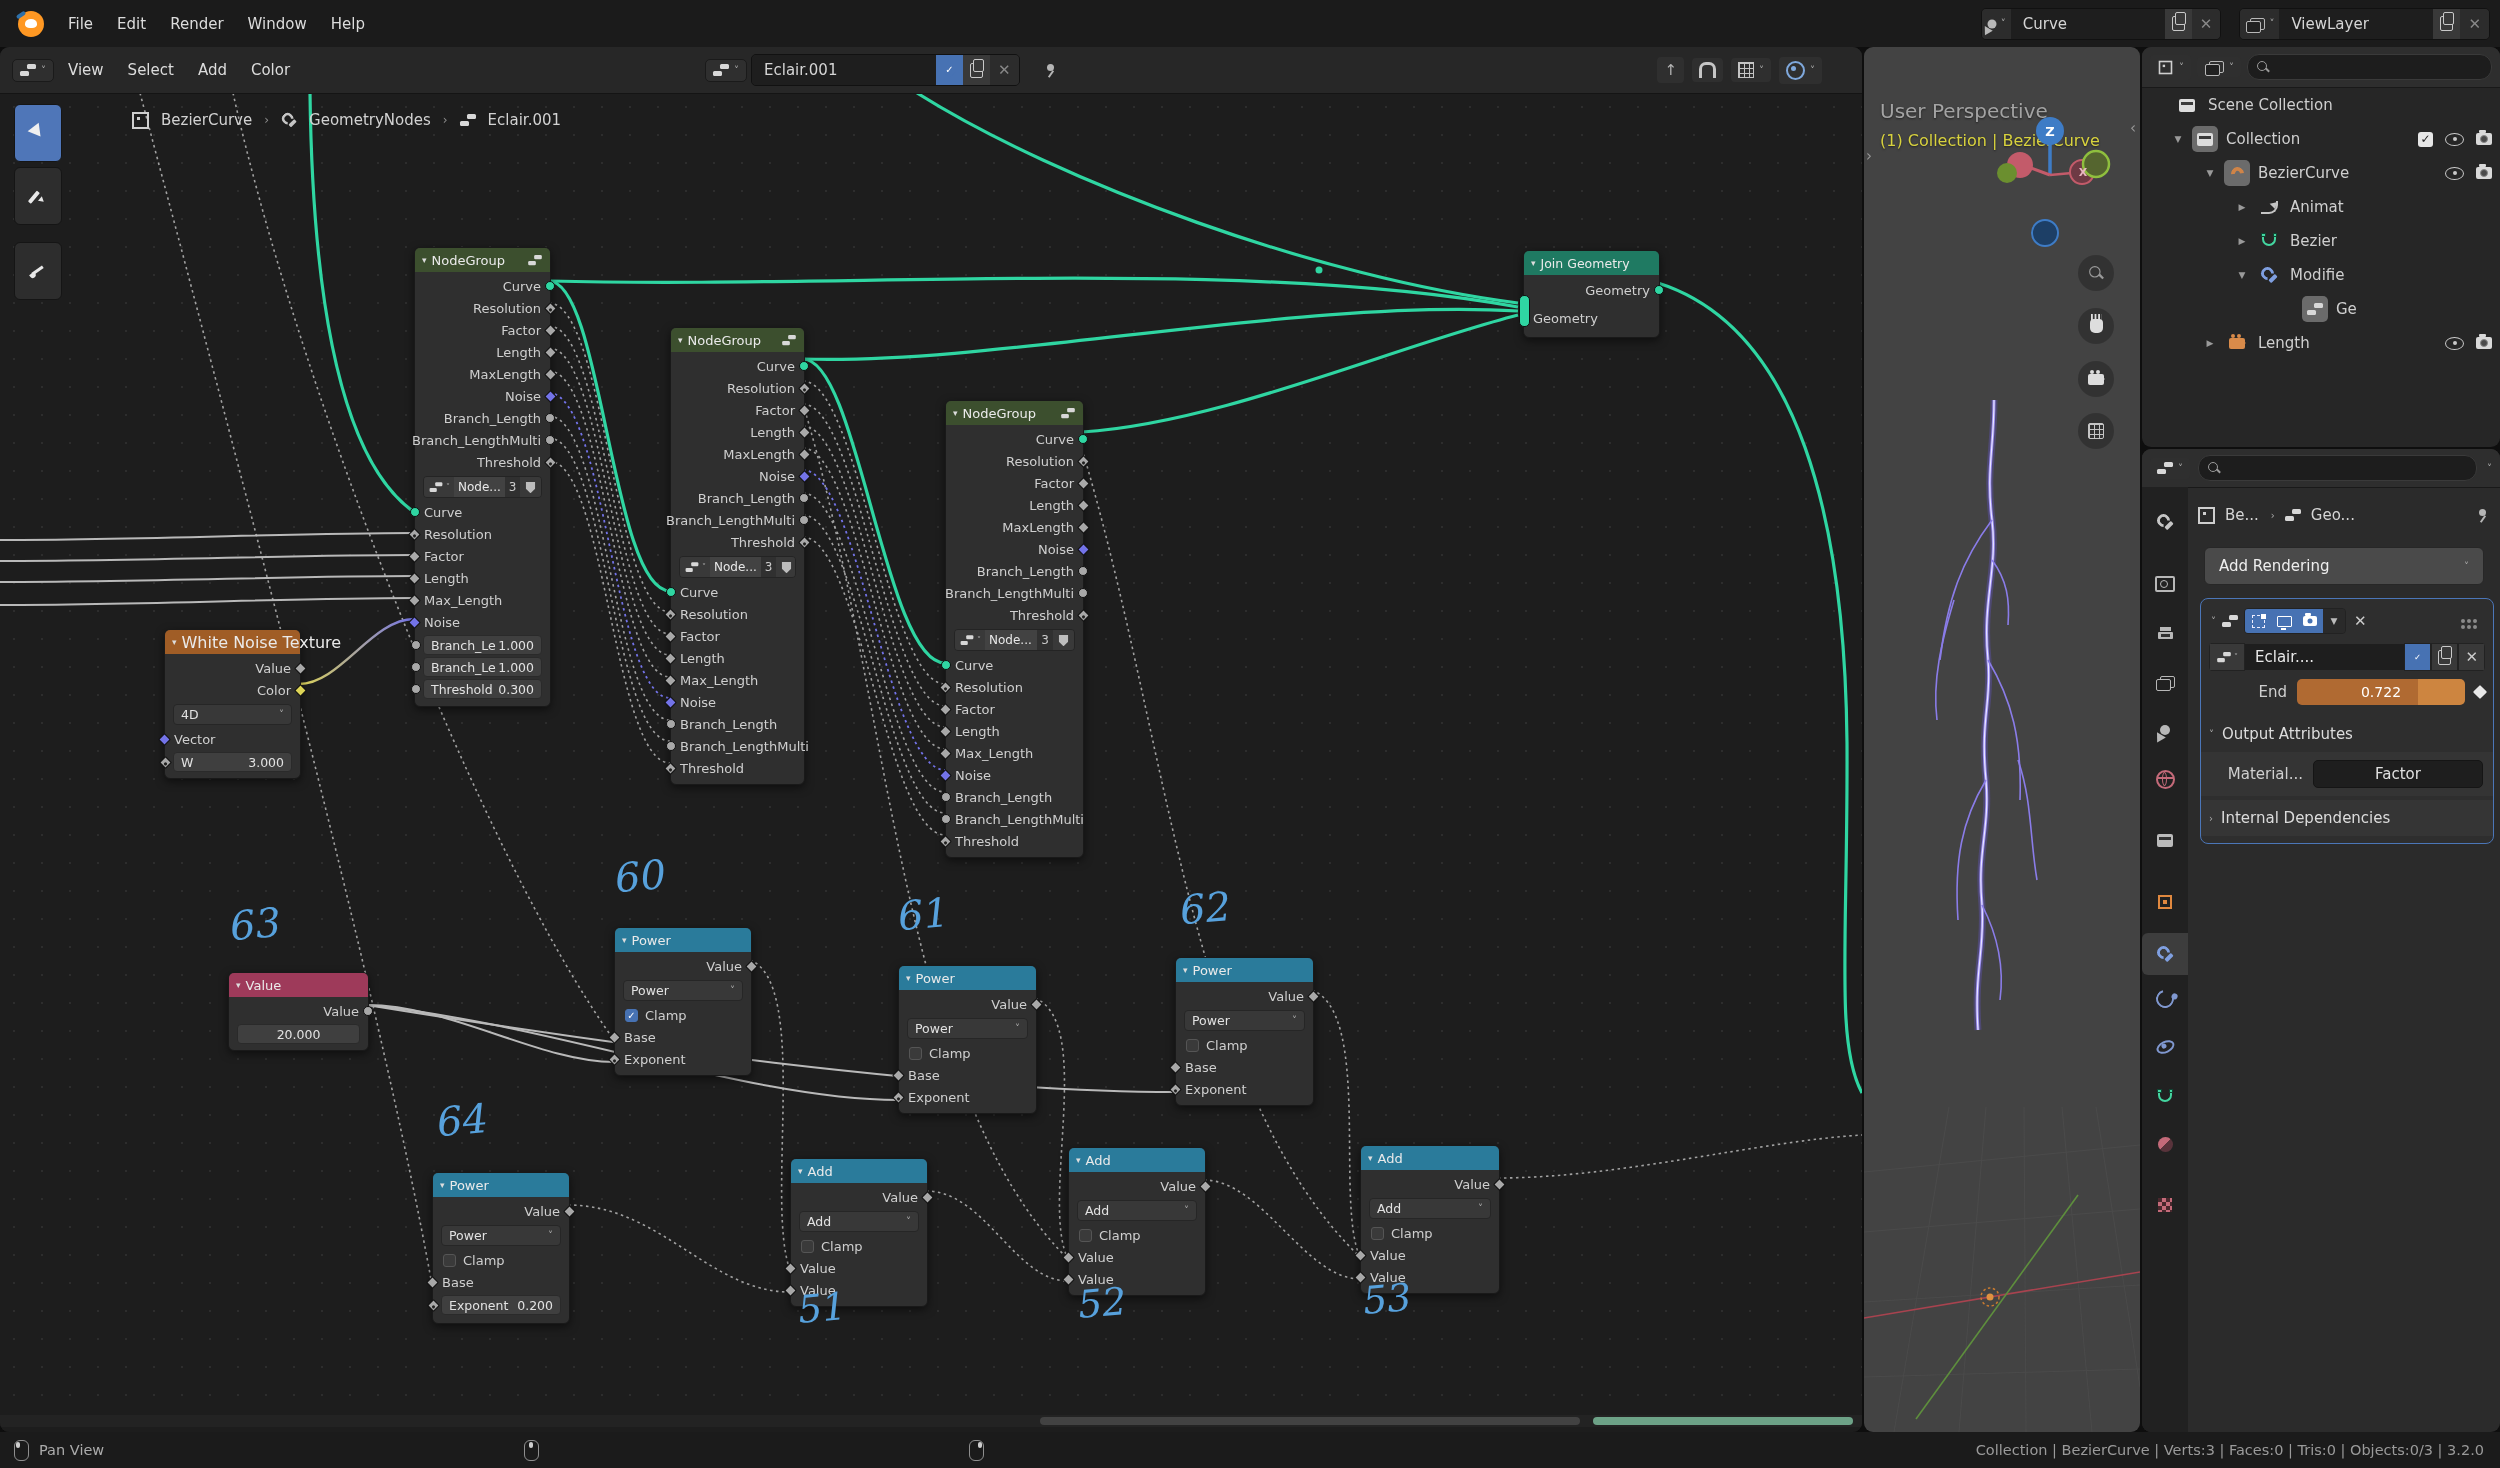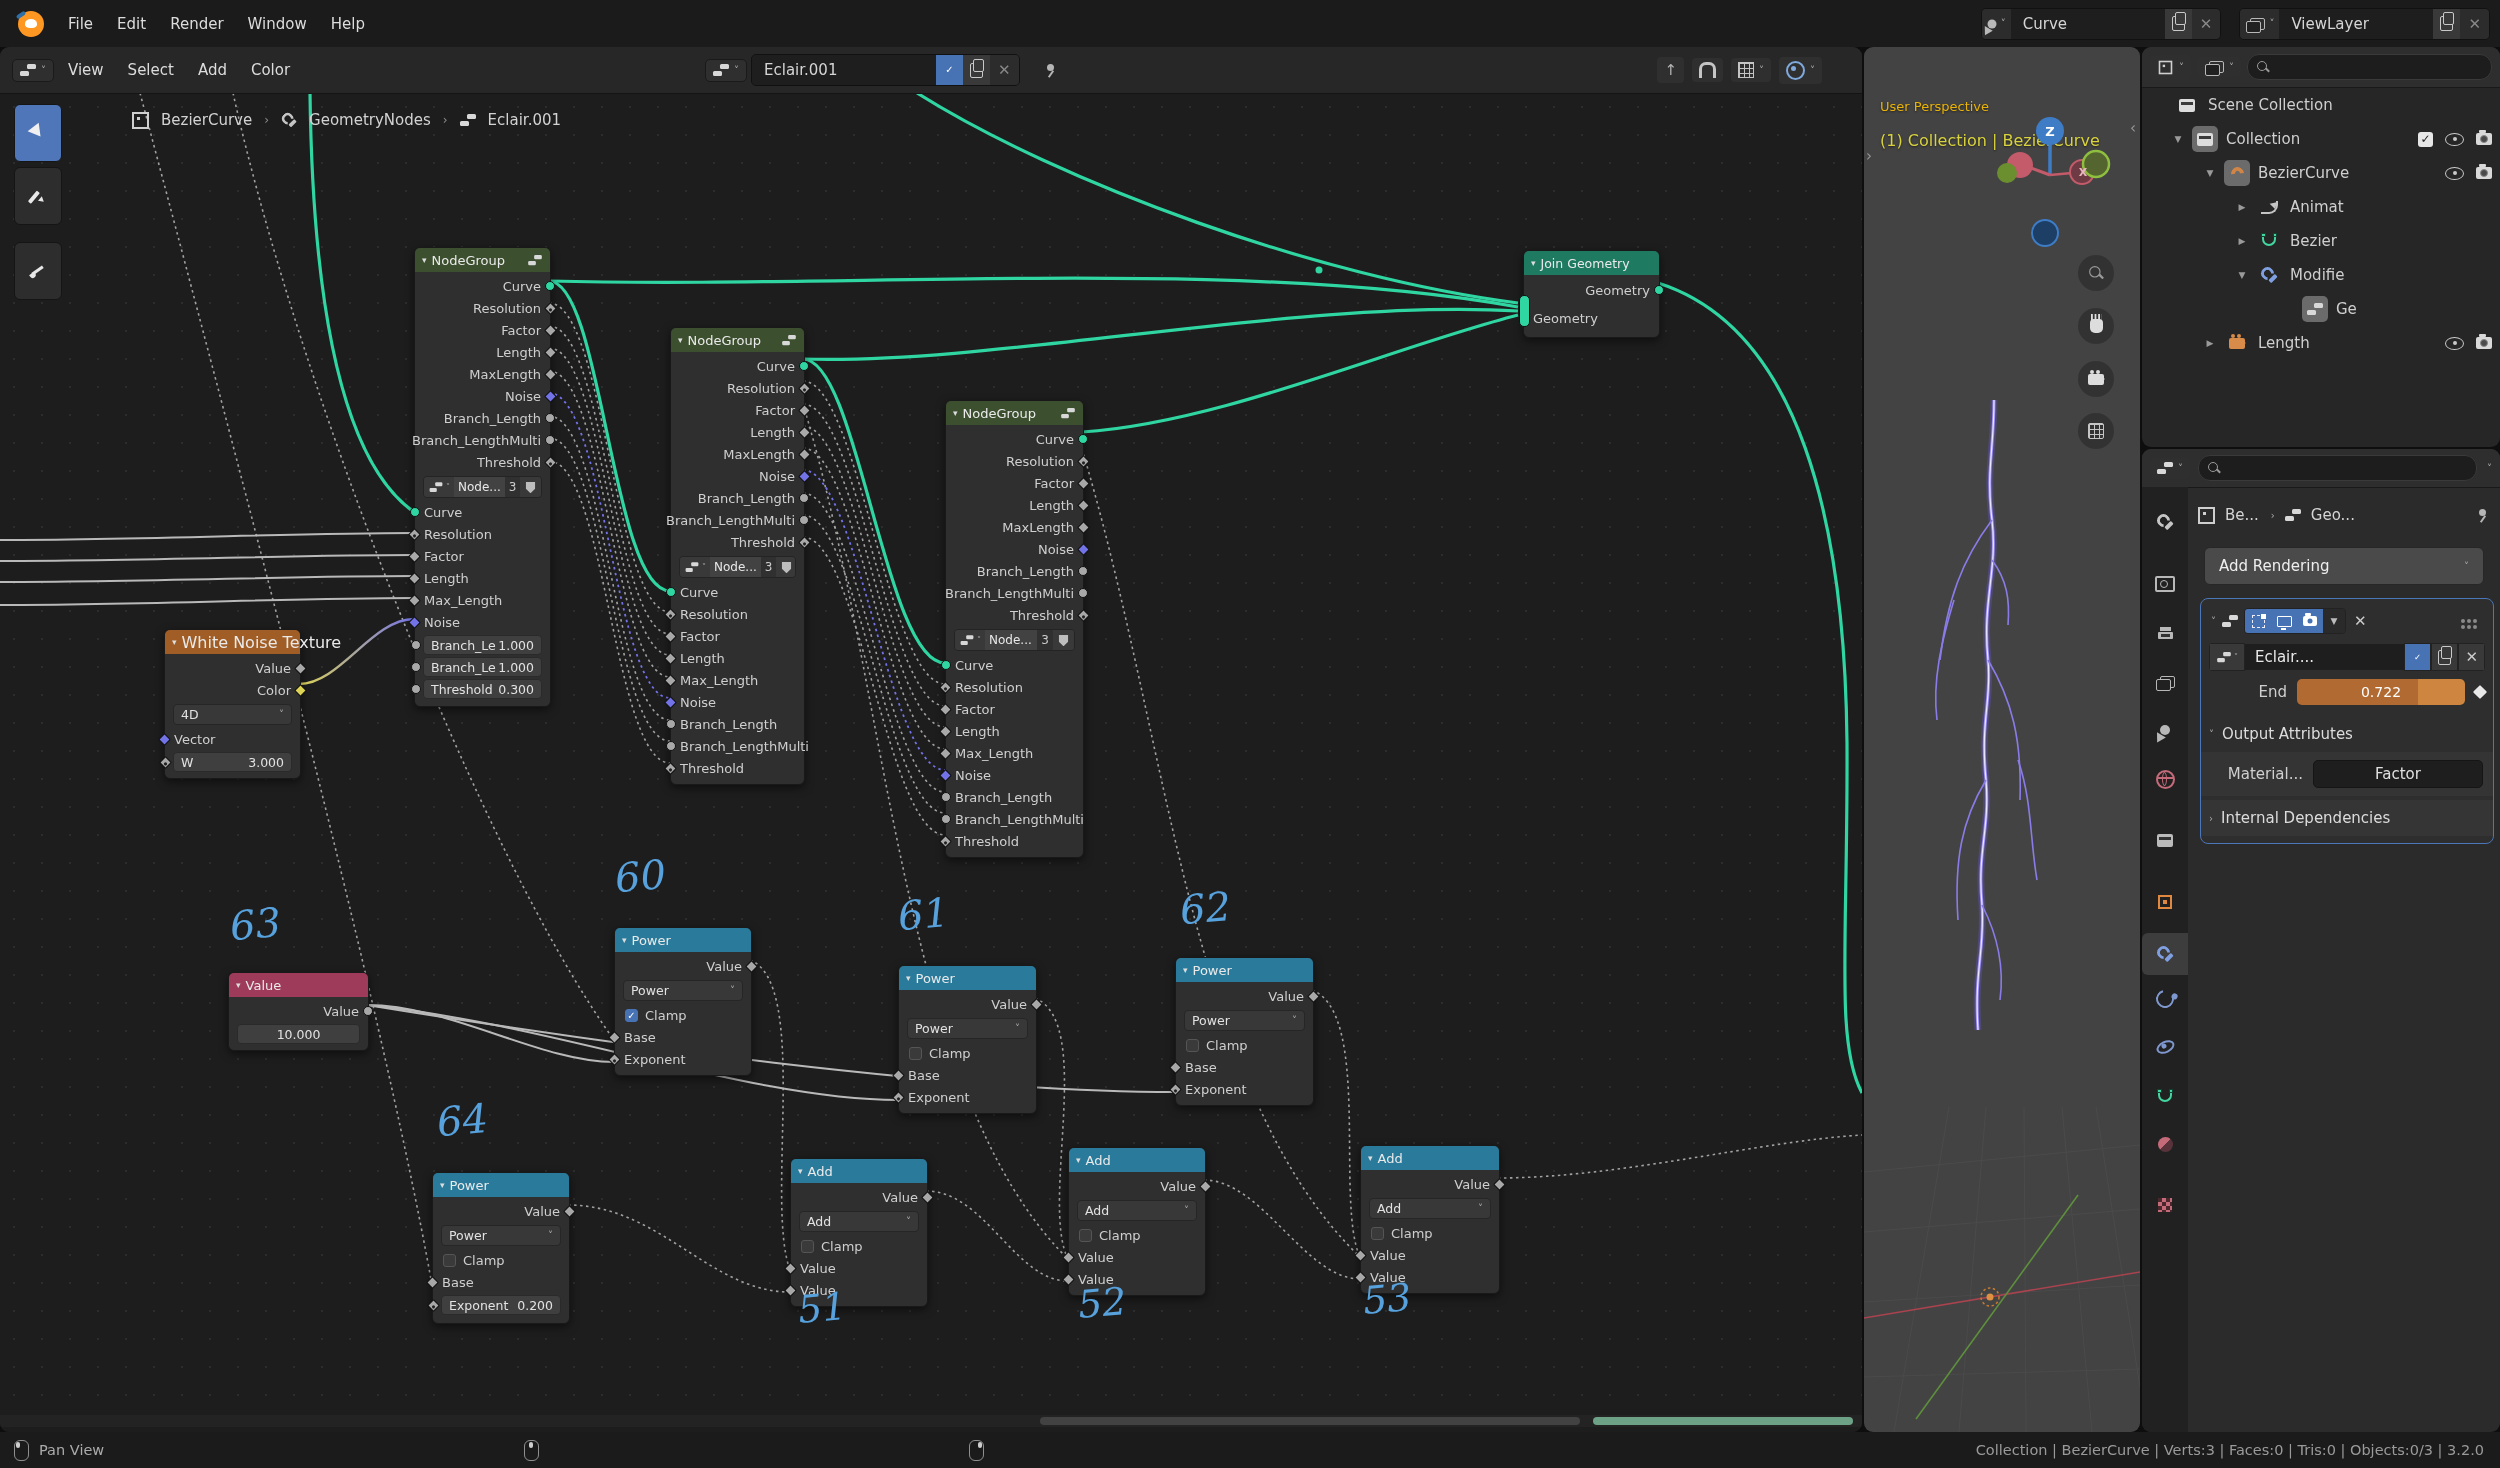--- a/index.html
+++ b/index.html
@@ -111,21 +111,21 @@
   .multi-sock{position:absolute;left:-5px;top:44px;width:9px;height:30px;background:#2fd6a2;border:1px solid #101010;border-radius:5px}
   .anno{position:absolute;color:#57a1dc;font-size:40px;font-family:"DejaVu Serif","Liberation Serif",serif;font-style:italic;transform:rotate(-5deg);z-index:3}
   .anno.small{font-size:38px}
   
   .hscroll{position:absolute;left:0;top:1322px;width:1862px;height:12px;background:#232323}
   .hscroll .thumb{position:absolute;top:2px;height:8px;border-radius:4px;background:#424242}
   .hscroll .thumb.green{background:#6da287}
 
   
   #viewport{left:1864px;top:47px;width:276px;height:1385px;background:#434343}
-  .vp-label{position:absolute;left:16px;top:52px;color:#eab308;font-size:13px;text-shadow:0 1px 2px #222}
+  .vp-label{position:absolute;left:16px;top:52px;color:#a3a3a3;font-size:20px;text-shadow:0 1px 2px #222}
   .vp-context{position:absolute;left:16px;top:84px;color:#d8d23e;font-size:16px;white-space:nowrap;text-shadow:0 1px 2px #222}
   .gizmo{position:absolute;left:128px;top:70px;width:120px;height:120px}
   .gz{position:absolute;border-radius:50%;display:flex;align-items:center;justify-content:center;font-size:13px;font-weight:bold}
   .navbtn{position:absolute;left:214px;width:36px;height:36px;border-radius:50%;background:rgba(30,30,30,.45);display:flex;align-items:center;justify-content:center}
   .ic-hand{width:13px;height:14px;background:#ddd;border-radius:4px 4px 5px 5px}
   .ic-hand::before{content:'';position:absolute;left:1px;top:-5px;width:11px;height:6px;background-image:linear-gradient(90deg,#ddd 2.2px,transparent 2.2px);background-size:3.6px 6px}
   .ic-camv{width:16px;height:11px;background:#ddd;border-radius:2px}
   .ic-camv::before{content:'';position:absolute;right:-5px;top:1.5px;border:4px solid transparent;border-left:6px solid #ddd}
   .ic-camv::after{content:'';position:absolute;left:2px;top:-4px;width:4px;height:4px;background:#ddd;border-radius:50%;box-shadow:6px 0 #ddd}
   .edgechev{position:absolute;color:#999;font-size:15px}
@@ -728,21 +728,21 @@
           <span class="hchev">▾</span>
           <span>Value</span>
         </div>
       <div class="outs" style="padding-top:3px">
         <div class="row">
             <span>Value</span>
             <span class="sock circle gray"></span>
           </div>
       </div>
       <div class="nfield center" style="margin-bottom:6px">
-          <span>10.000</span>
+          <span>20.000</span>
         </div>
     </div>
 
     <div class="node" style="left:614px;top:834px;width:136px">
       <div class="hdr h-math">
           <span class="hchev">▾</span>
           <span>Power</span>
         </div>
       <div class="outs" style="padding-top:3px">
         <div class="row">

